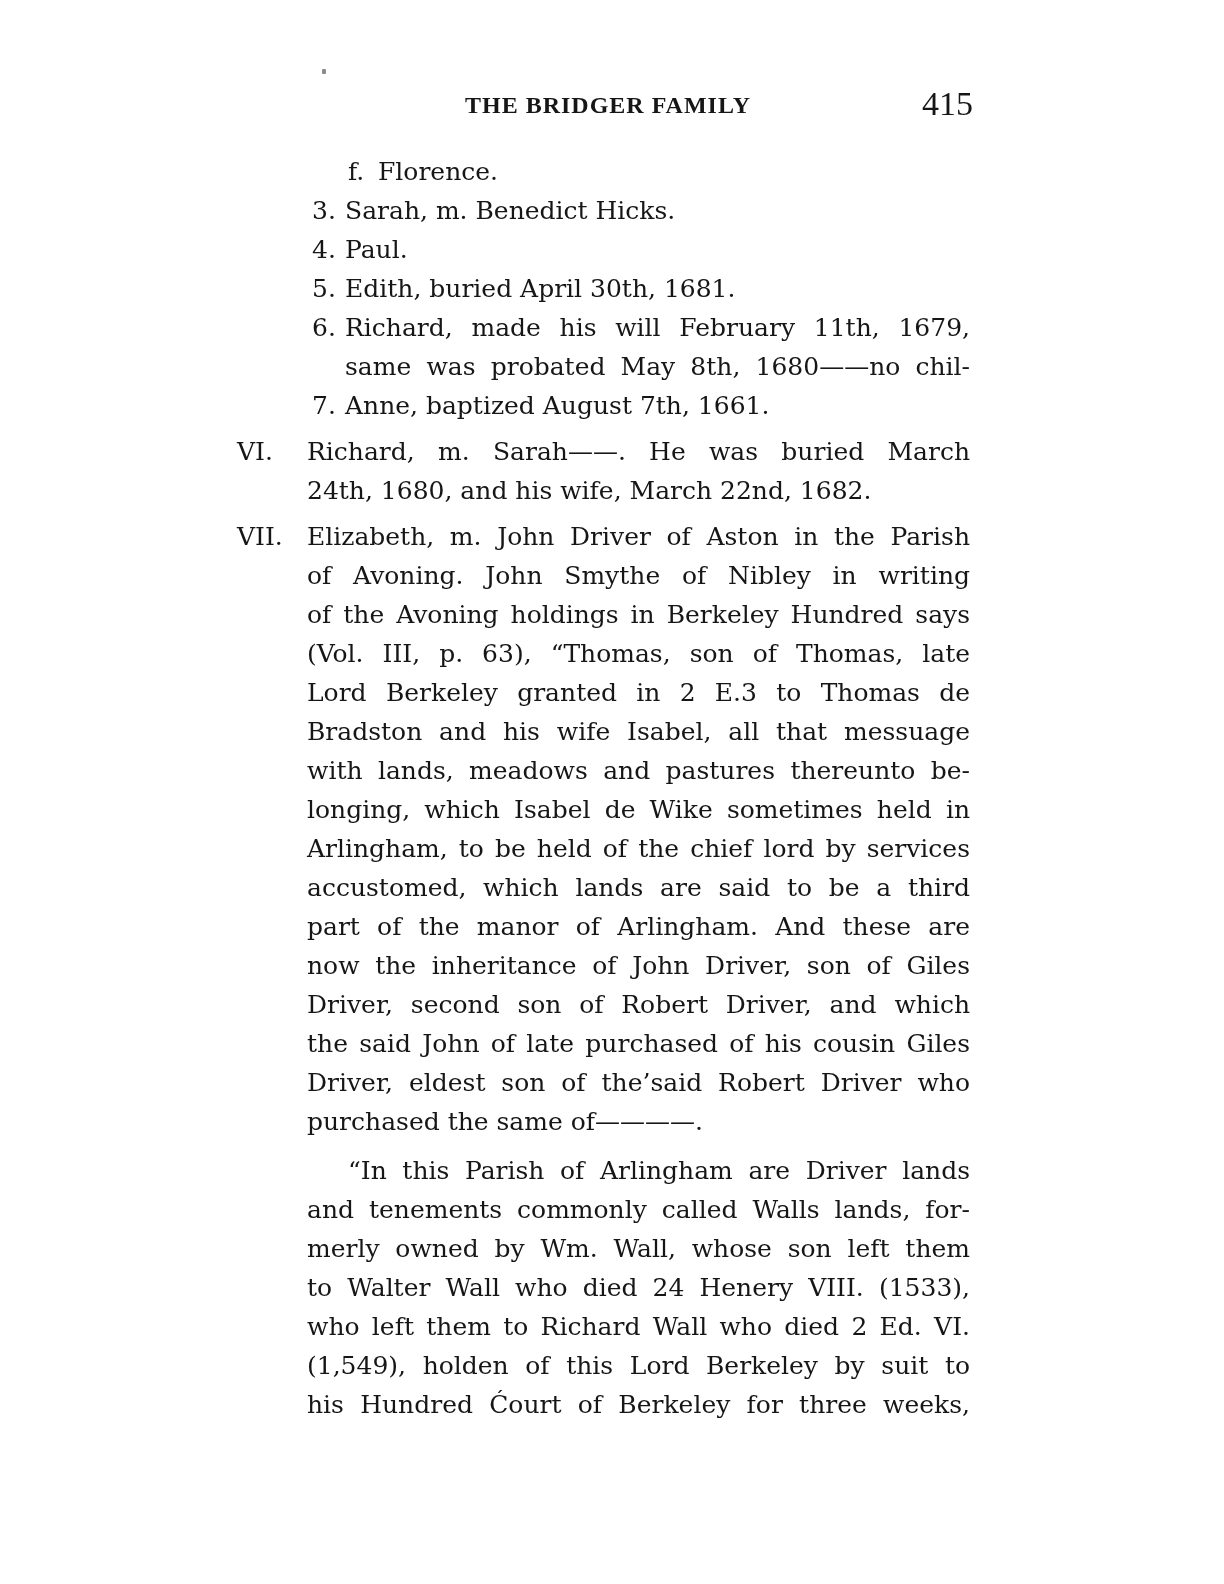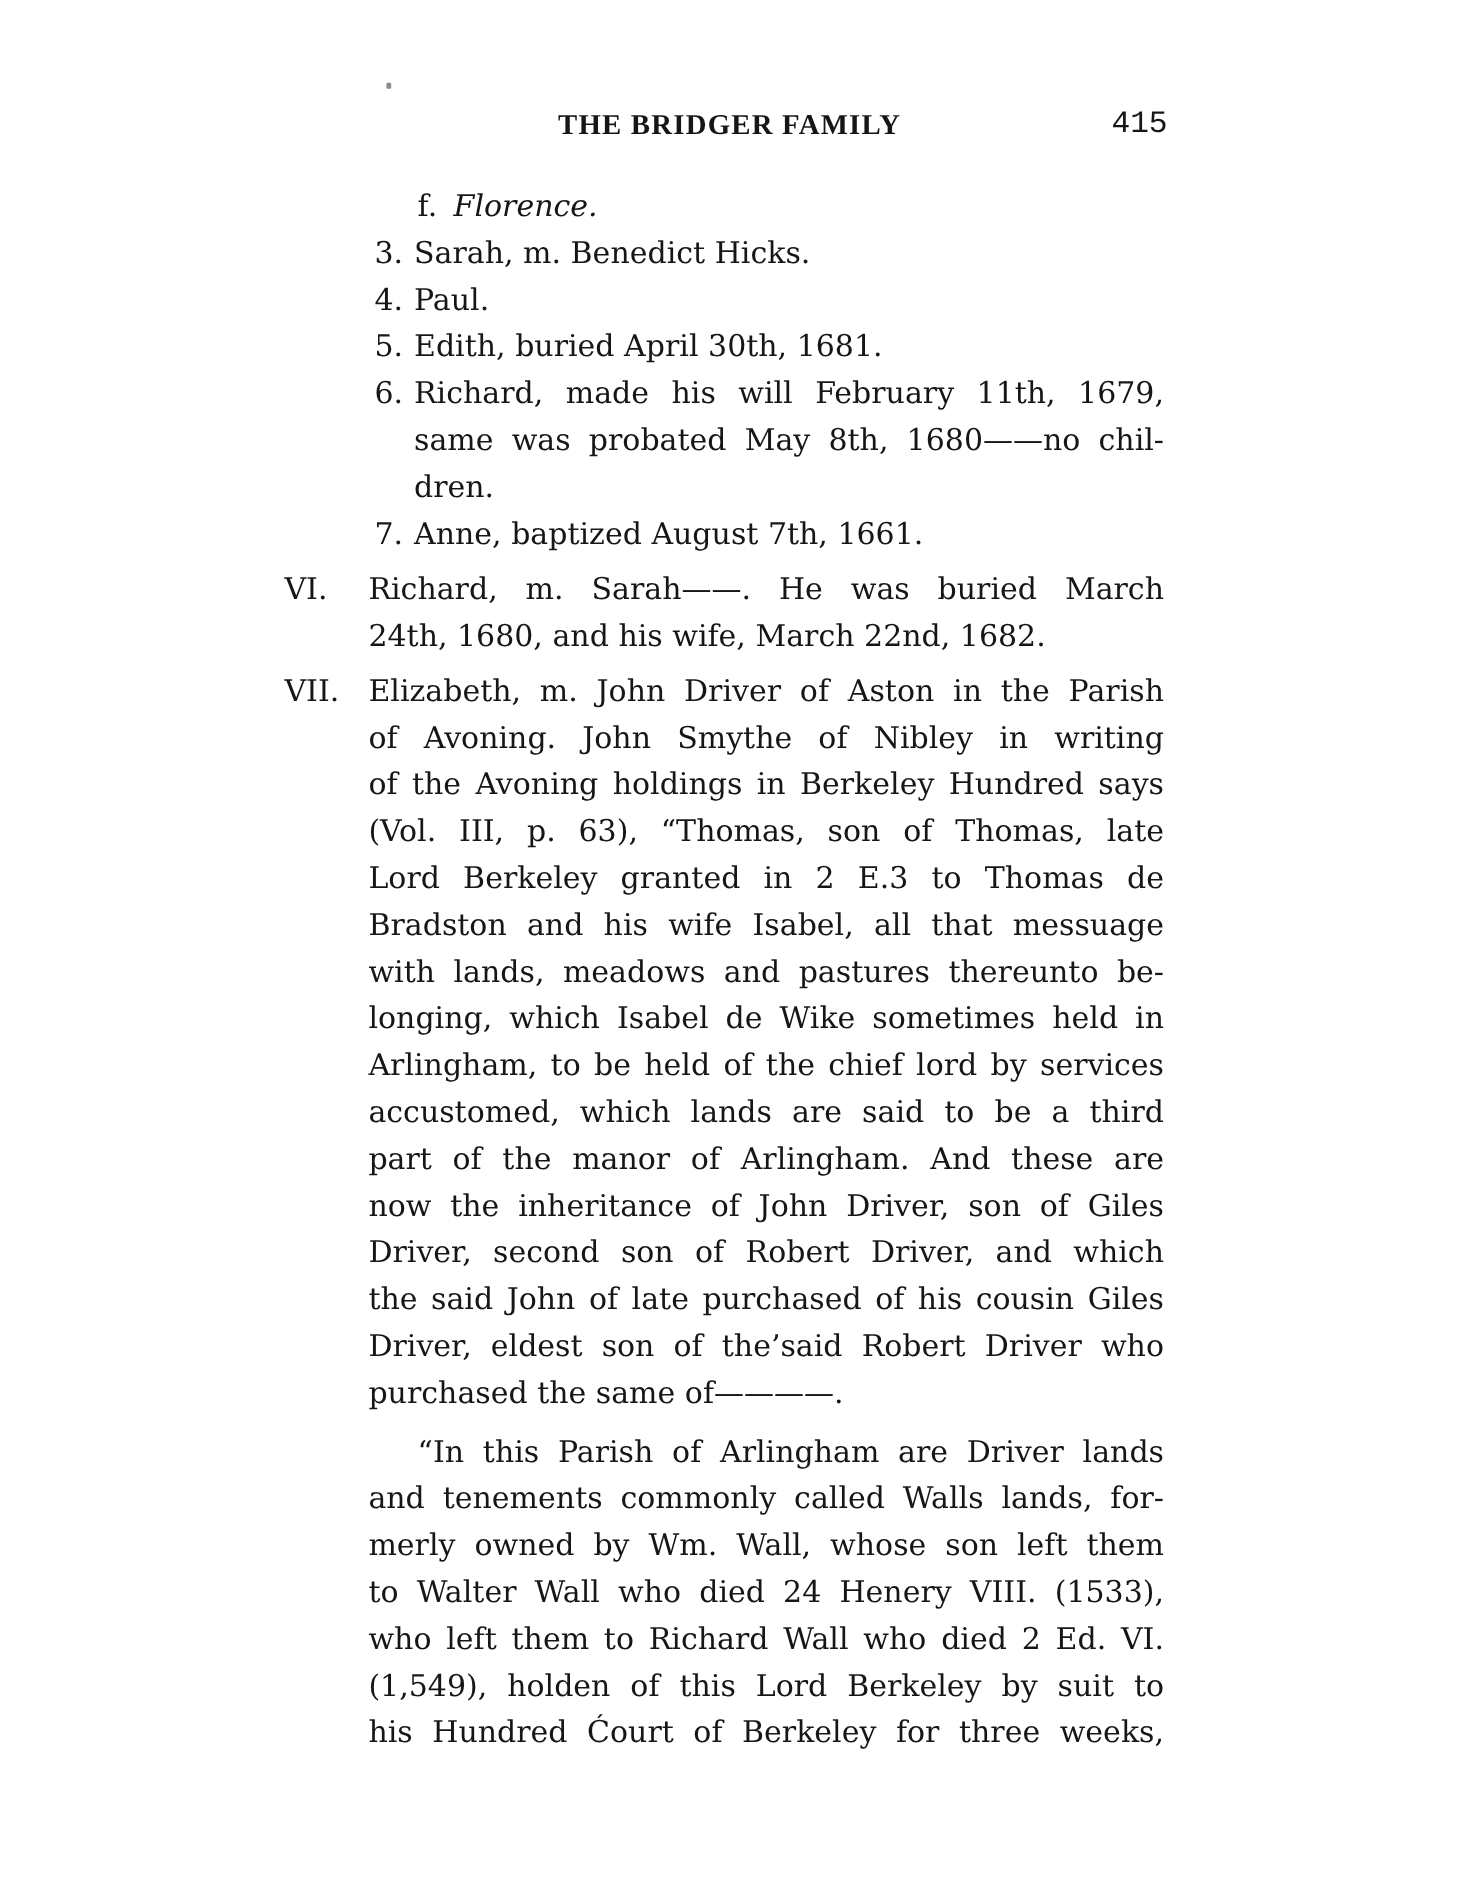--- a/index.html
+++ b/index.html
@@ -16,35 +16,35 @@
   }
   .running-header { position:absolute; top:86px; left:0; width:1224px; height:34px; }
   .running-title {
     position:absolute; left:465px; top:0;
     font-family:"Liberation Serif", serif;
     font-weight:bold; font-size:24px; letter-spacing:1px;
     white-space:nowrap;
   }
   .page-number {
     position:absolute; right:251px; top:-2px;
-    font-family:Liberation Mono, monospace;
-    font-size:26px;
+    font-family:Liberation Serif, serif;
+    font-size:34px;
   }
   .artifact-dot {
     position:absolute; left:322px; top:69px;
     width:4px; height:5px; background:#8b8b8b; border-radius:1px;
   }
   .content { position:absolute; left:307px; top:152px; width:663px; }
   .item { position:relative; }
   .item .label { position:absolute; top:0; }
   .item.num   .label { left:5px; }
   .item.letter .label { left:41px; }
   .item.roman .label { left:-70px; width:62px; }
   .item.num    .lines { padding-left:38px; }
-  .item.letter .lines { padding-left:71px;font-style:italic; }
+  .item.letter .lines { padding-left:71px; }
   .item.roman  .lines { padding-left:0; }
   .item.roman { margin-top:7px; }
   .line { text-align:justify; text-align-last:justify; }
   .line.last { text-align-last:left; }
   .para { margin-top:10px; }
   .para .line { text-align-last:justify; }
   .para .line.first { text-indent:41px; }
 </style>
 </head>
 <body>
@@ -81,21 +81,20 @@
           <span class="label">5.</span>
           <div class="lines">
             <div class="line last">Edith, buried April 30th, 1681.</div>
           </div>
         </div>
         <div class="item num">
           <span class="label">6.</span>
           <div class="lines">
             <div class="line">Richard, made his will February 11th, 1679,</div>
             <div class="line">same was probated May 8th, 1680——no chil-</div>
-            <div class="line last">dren.</div>
           </div>
         </div>
         <div class="item num">
           <span class="label">7.</span>
           <div class="lines">
             <div class="line last">Anne, baptized August 7th, 1661.</div>
           </div>
         </div>
         <div class="item roman">
           <span class="label">VI.</span>

